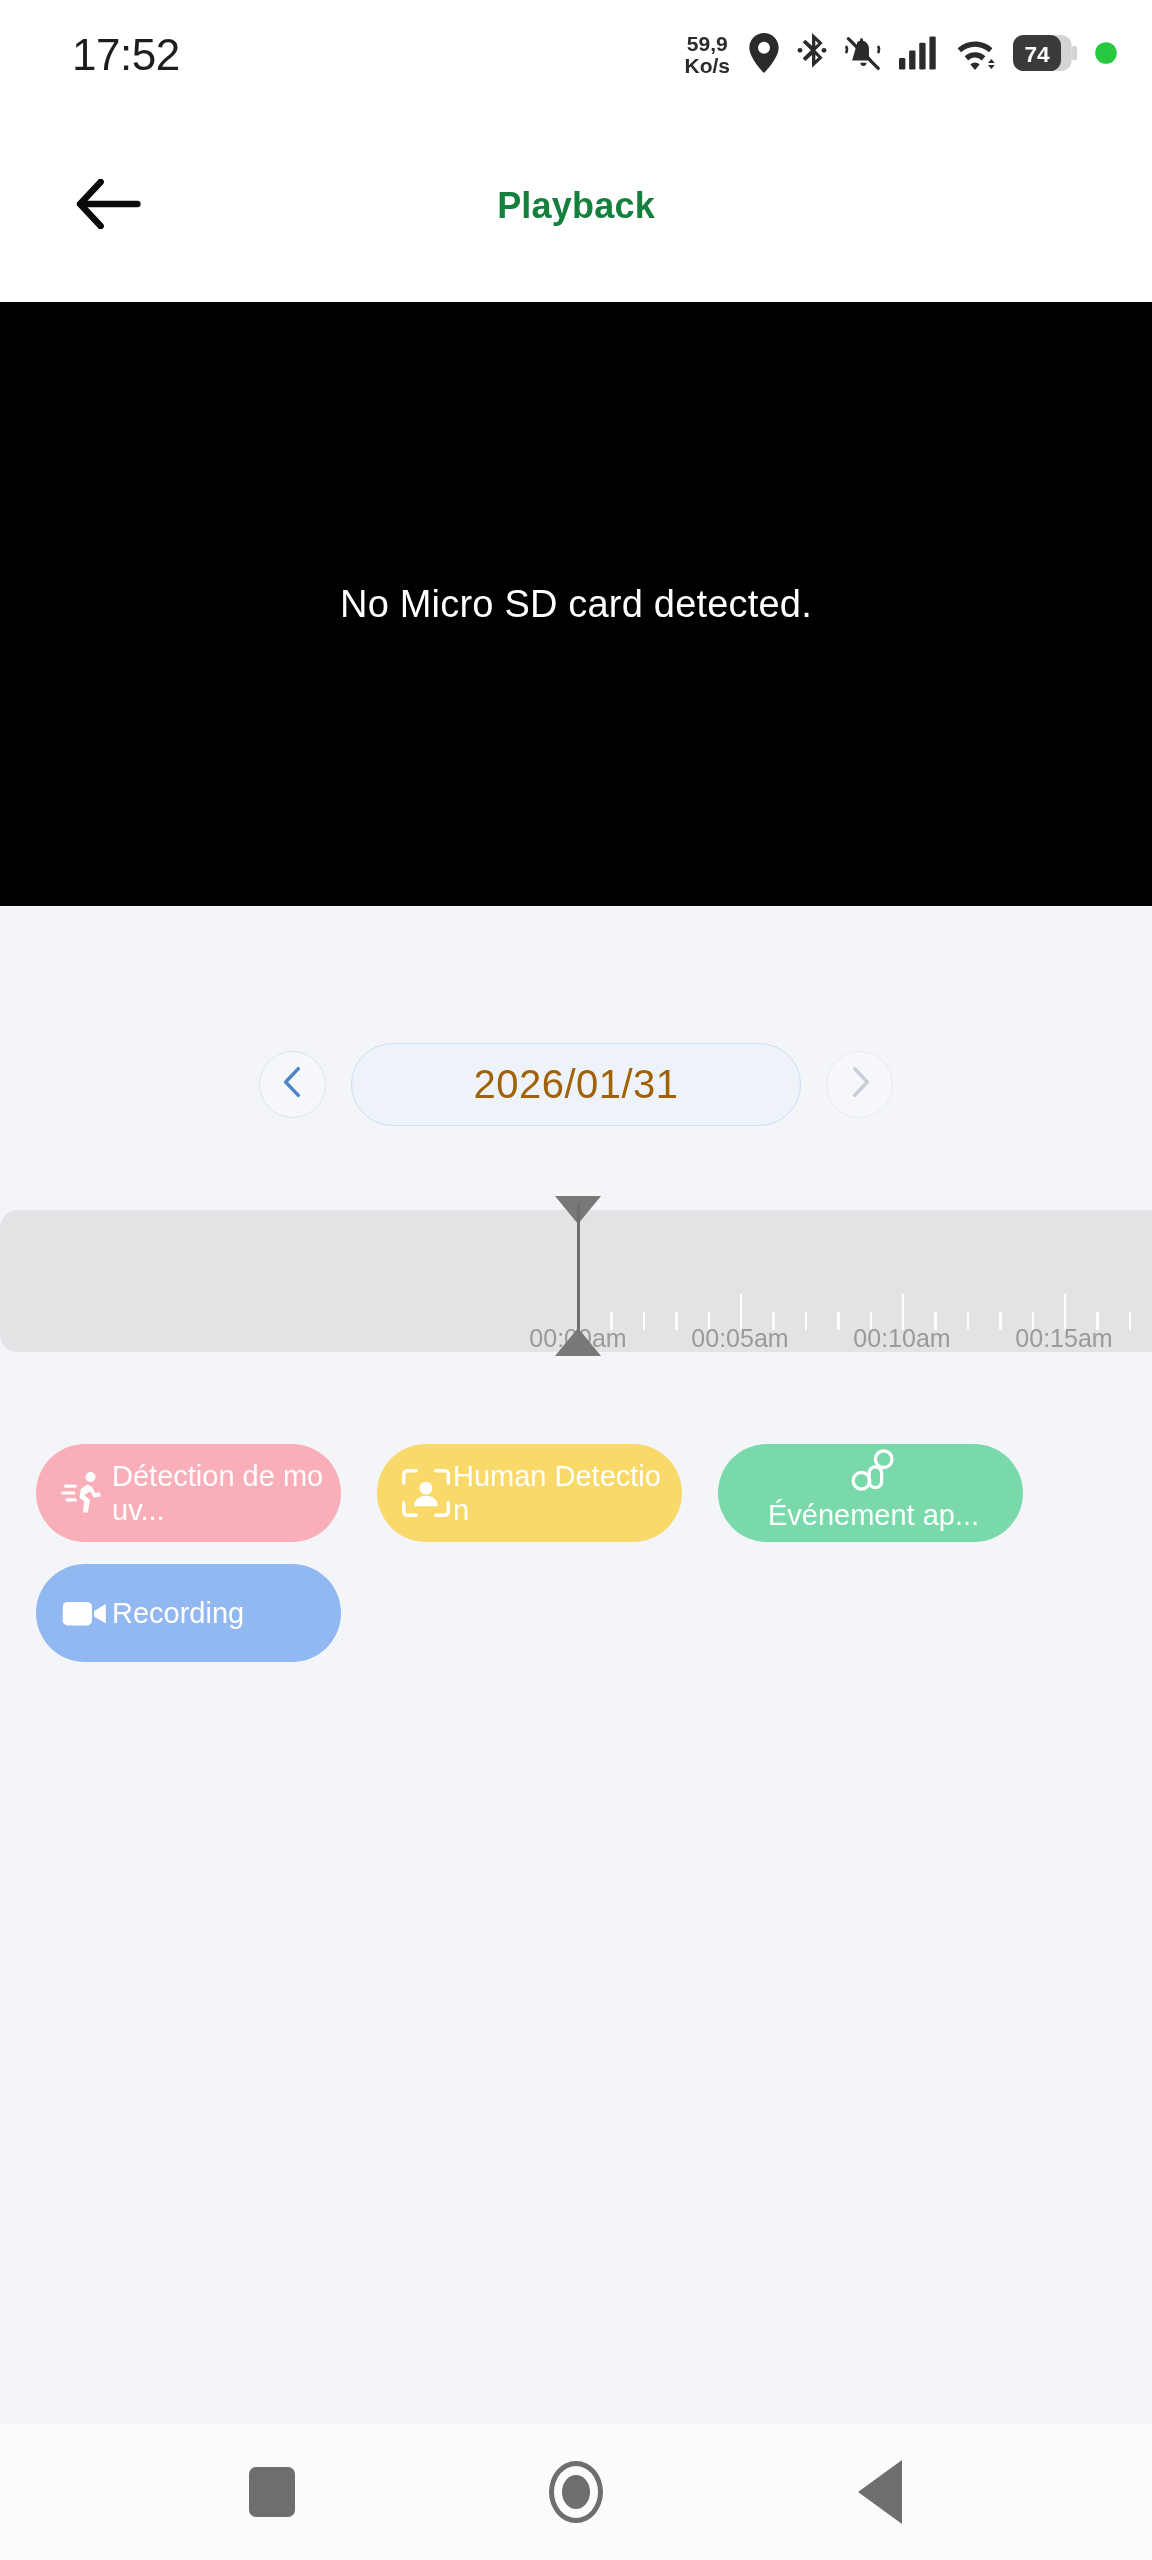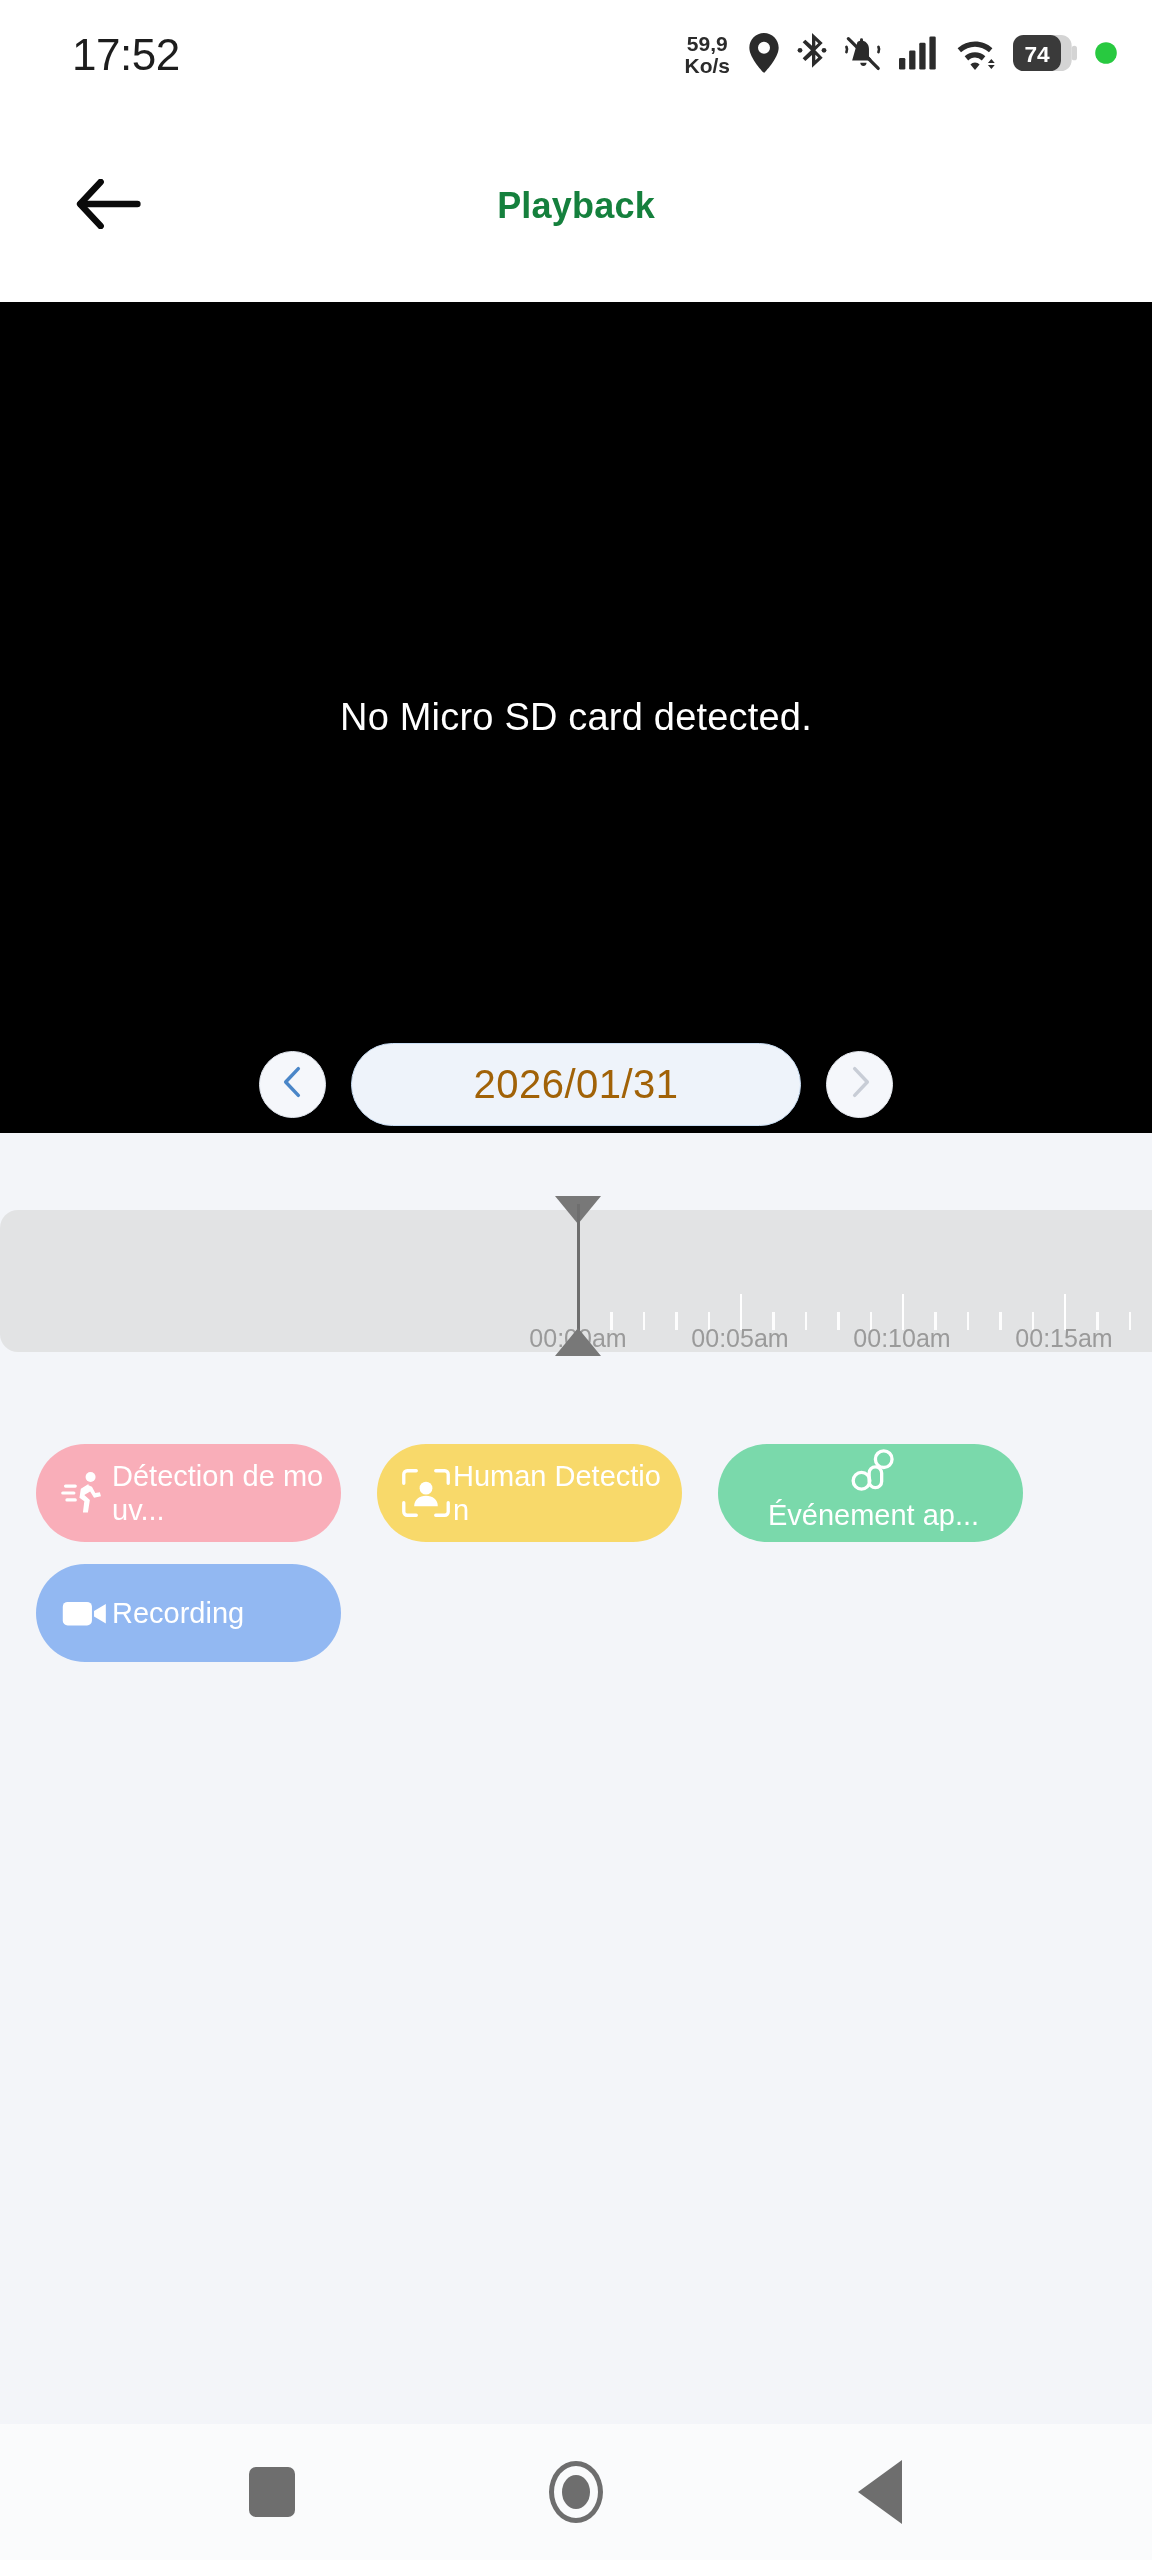--- a/index.html
+++ b/index.html
@@ -55,21 +55,21 @@
   }
   .page-title {
     width:100%; text-align:center;
     font-size:36px; font-weight:700; color:#15803d;
     letter-spacing:0.2px;
   }
 
   
   .video-area {
     position:absolute; top:302px; left:0;
-    width:1152px; height:831px;
+    width:1152px; height:604px;
     background:#000000;
     display:flex; align-items:center; justify-content:center;
   }
   .video-msg {
     color:#ffffff; font-size:38px; font-weight:400;
     letter-spacing:0.2px;
   }
 
   
   .date-nav {

